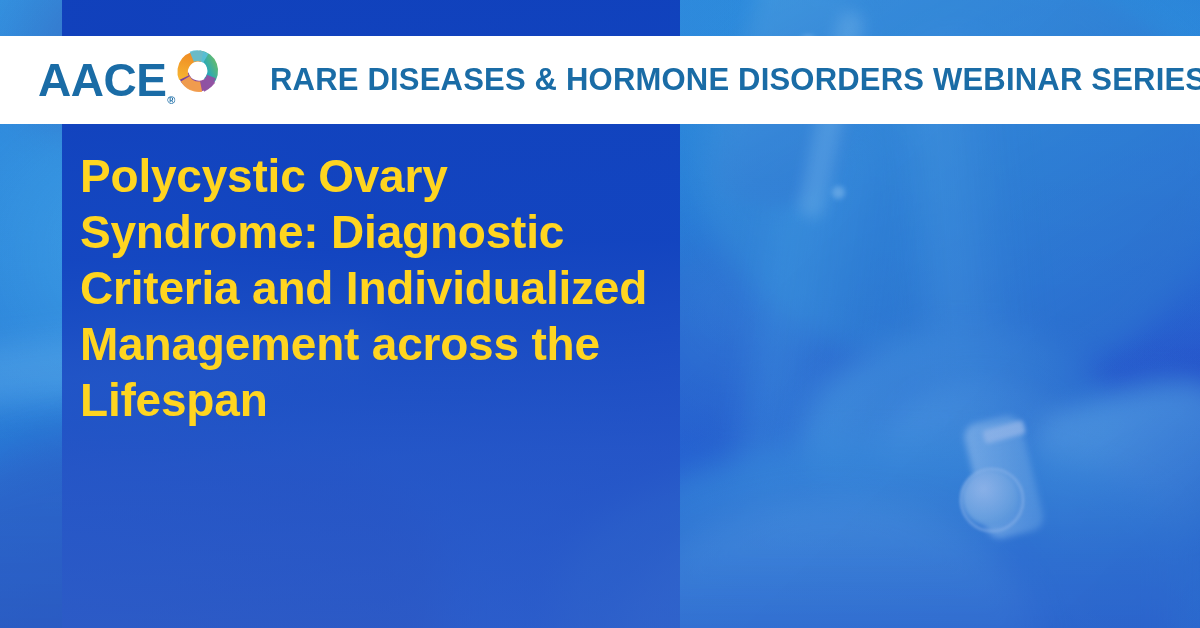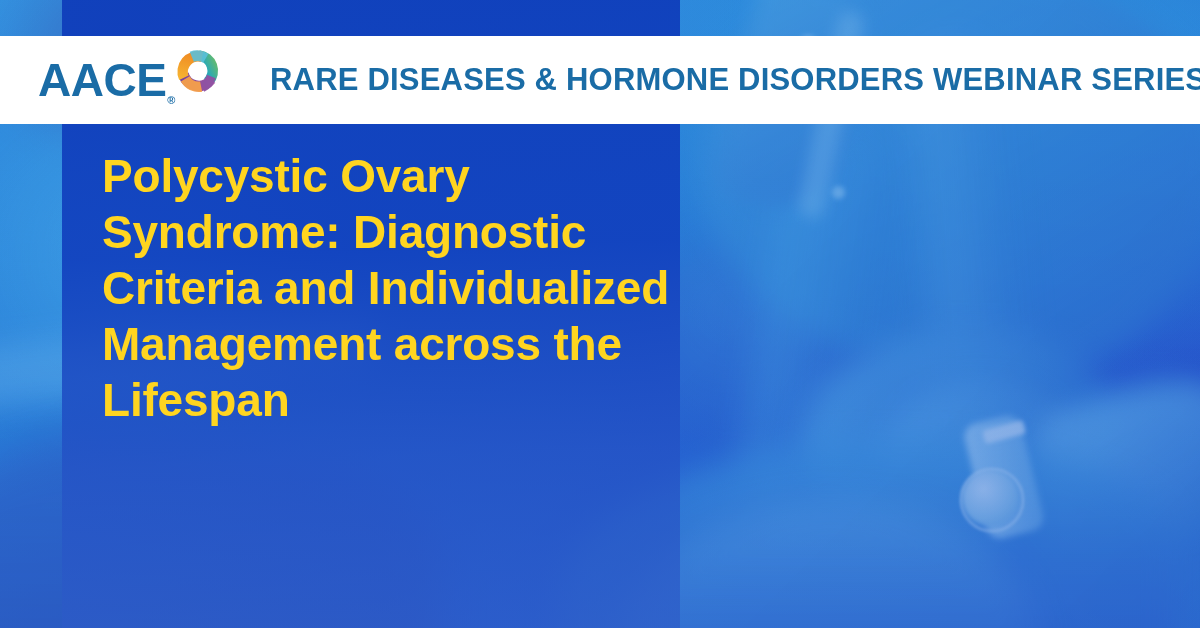--- a/index.html
+++ b/index.html
@@ -255,21 +255,21 @@
     letter-spacing: 0.2px;
     color: #1a6ca6;
     margin-left: 14px;
     white-space: nowrap;
     font-family: "Liberation Sans", sans-serif;
   }
 
   
   .title-wrap {
     position: absolute;
-    left: 102px;
+    left: 80px;
     top: 148px;
     width: 600px;
   }
   .title {
     margin: 0;
     font-size: 46px;
     line-height: 56px;
     font-weight: 700;
     color: #ffd520;
     letter-spacing: -0.2px;

